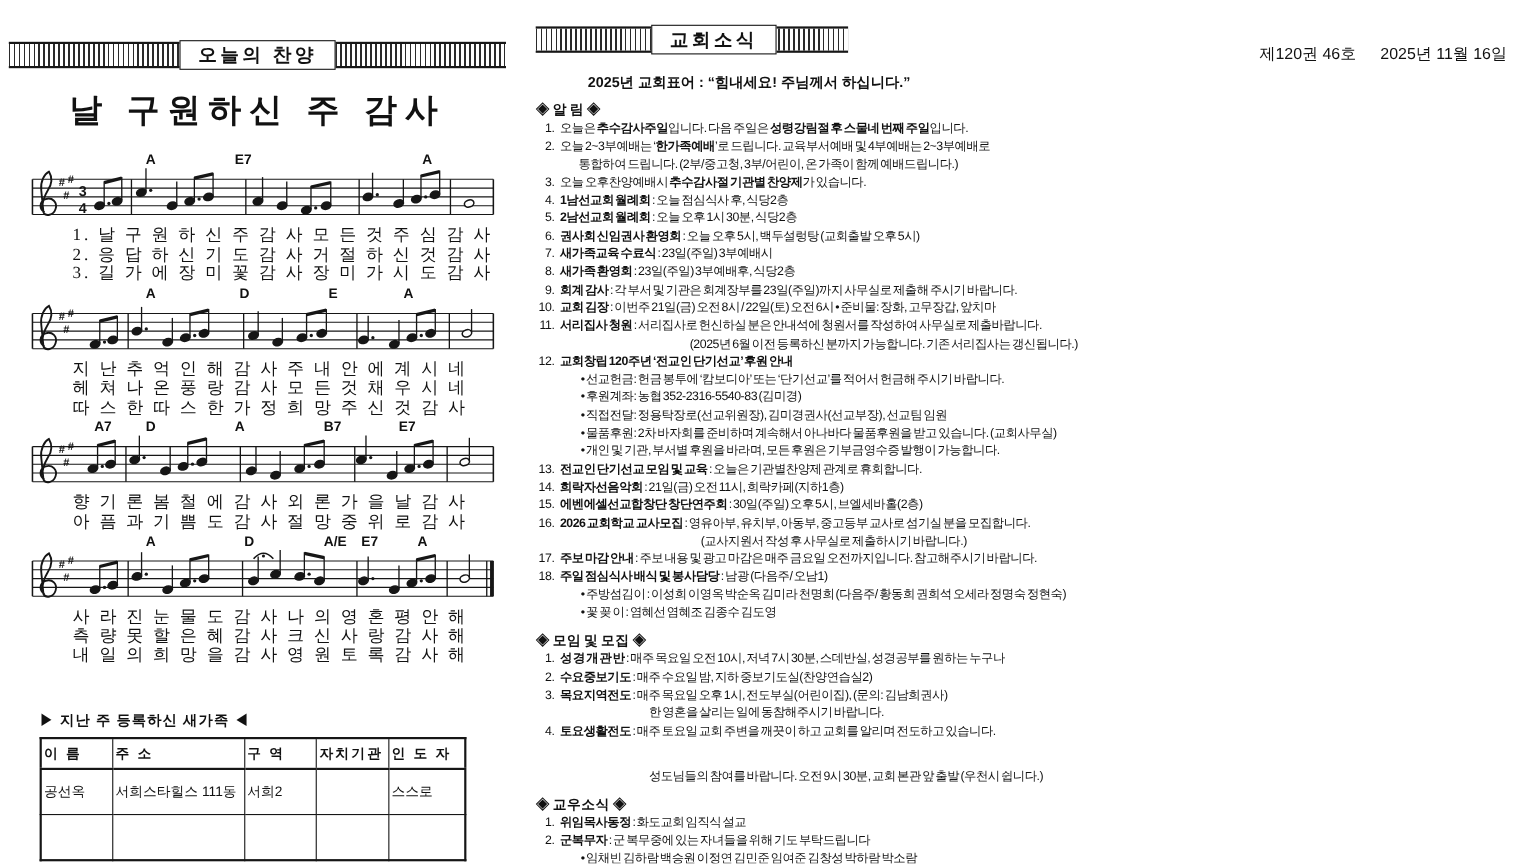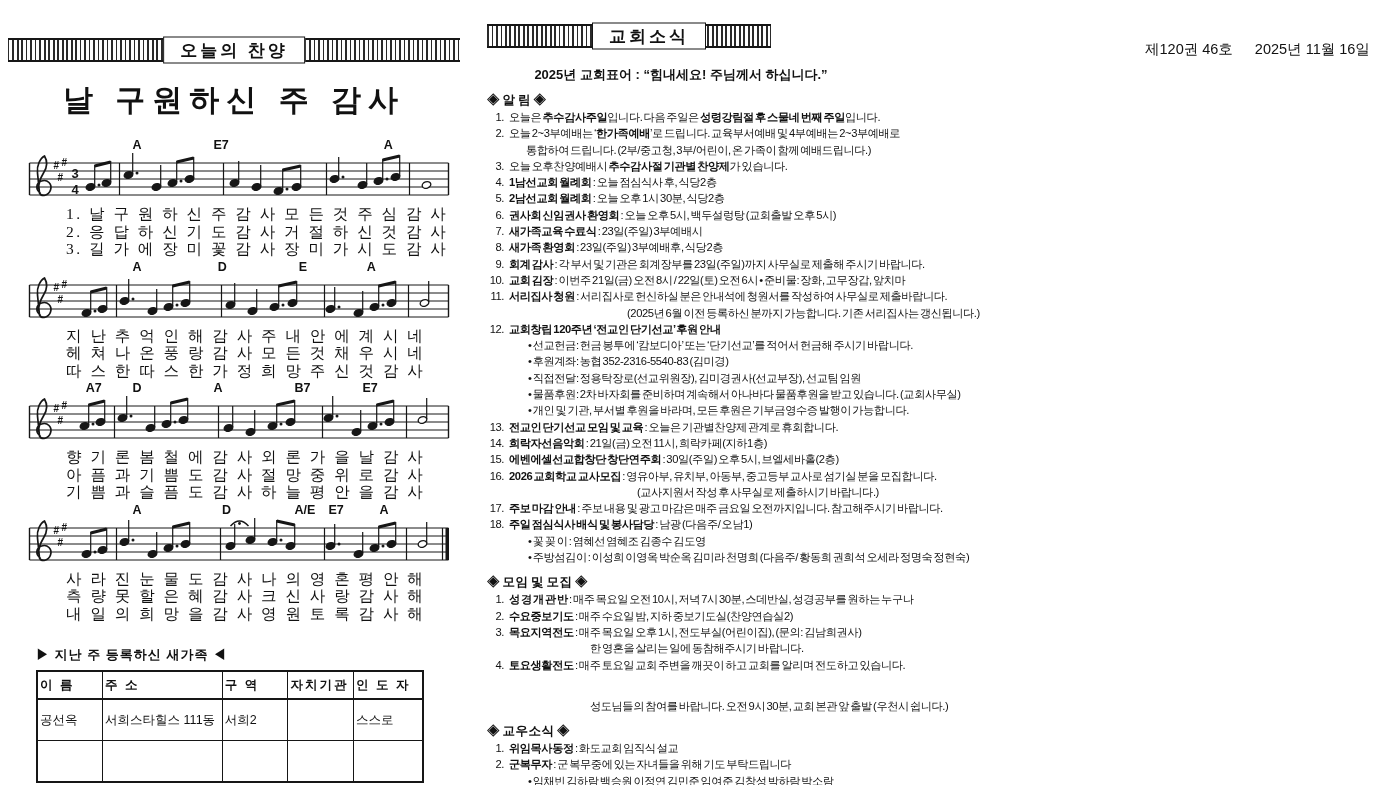--- a/index.html
+++ b/index.html
@@ -271,21 +271,20 @@
         <line x1="367.2" y1="25" x2="367.2" y2="4" stroke="#161616" stroke-width="1.2"></line>
         <ellipse cx="396" cy="24" rx="4.4" ry="3.2" fill="#fff" stroke="#161616" stroke-width="1.4" transform="rotate(-18 396 24)"></ellipse>
         <line x1="400.2" y1="23" x2="400.2" y2="2" stroke="#161616" stroke-width="1.2"></line>
         <line x1="62.2" y1="9" x2="78.2" y2="5" stroke="#161616" stroke-width="3"></line>
         <line x1="144.2" y1="7" x2="161.2" y2="3" stroke="#161616" stroke-width="3"></line>
         <line x1="250.2" y1="9" x2="268.2" y2="5" stroke="#161616" stroke-width="3"></line>
         <line x1="350.2" y1="9" x2="367.2" y2="5" stroke="#161616" stroke-width="3"></line>
       </svg>
       <div class="lyric">향 기  론 봄 철 에  감 사 외 론  가 을 날 감  사</div>
       <div class="lyric">아 픔  과 기 쁨 도  감 사 절 망  중 위 로 감  사</div>
-      <div class="lyric">기 쁨  과 슬 픔 도  감 사 하 늘  평 안 을 감  사</div>
     </div>
     <div class="system">
       <div class="chordrow">
         <span style="left: 25%;">A</span>
         <span style="left: 46%;">D</span>
         <span style="left: 63%;">A/E</span>
         <span style="left: 71%;">E7</span>
         <span style="left: 83%;">A</span>
       </div>
       <svg viewBox="0 0 425 52">
@@ -467,22 +466,22 @@
     </div>
     <div class="ln ct" style="padding-left: 150px;"><span>(교사지원서 작성 후 사무실로 제출하시기 바랍니다.)</span></div>
     <div class="ln it">
       <span class="num">17.</span>
       <span class="txt"><b>주보 마감 안내</b><span> : 주보 내용 및 광고 마감은 매주 금요일 오전까지입니다. 참고해주시기 바랍니다.</span></span>
     </div>
     <div class="ln it">
       <span class="num">18.</span>
       <span class="txt"><b>주일 점심식사 배식 및 봉사담당</b><span> : 남광 (다음주/ 오남1)</span></span>
     </div>
+    <div class="ln ct" style="padding-left: 41px;"><span>• 주방섬김이 : 이성희 이영옥 박순옥 김미라 천명희 (다음주/ 황동희 권희석 오세라 정명숙 정현숙)</span></div>
     <div class="ln ct" style="padding-left: 41px;"><span>• 꽃 꽂 이 : 염혜선 염혜조 김종수 김도영</span></div>
-    <div class="ln ct" style="padding-left: 41px;"><span>• 주방섬김이 : 이성희 이영옥 박순옥 김미라 천명희 (다음주/ 황동희 권희석 오세라 정명숙 정현숙)</span></div>
     <div class="gap"></div>
     <div class="ln sec"><b>◈ 모임 및 모집 ◈</b></div>
     <div class="ln it">
       <span class="num">1.</span>
       <span class="txt"><b>성 경 개 관 반</b><span> : 매주 목요일 오전 10시, 저녁 7시 30분, 스데반실, 성경공부를 원하는 누구나</span></span>
     </div>
     <div class="ln it">
       <span class="num">2.</span>
       <span class="txt"><b>수요중보기도</b><span> : 매주 수요일 밤, 지하 중보기도실(찬양연습실2)</span></span>
     </div>

